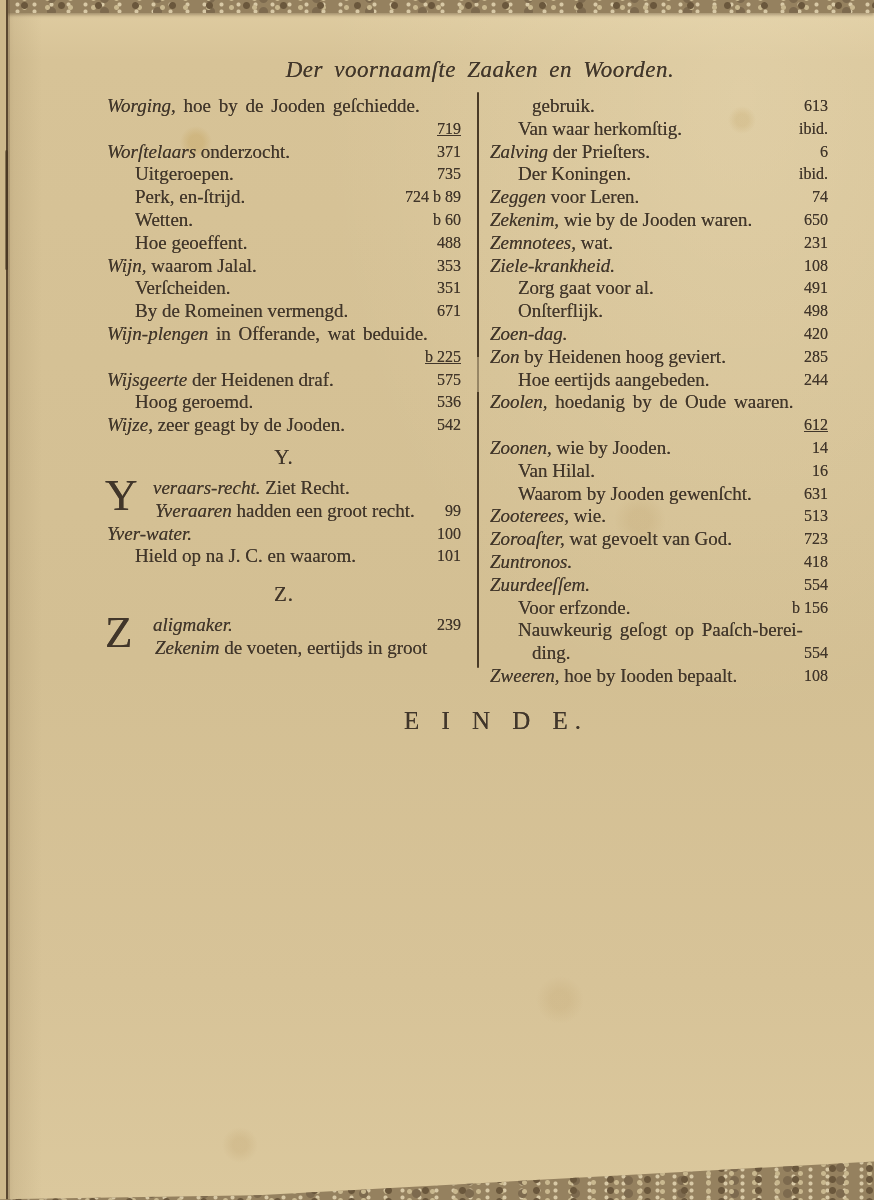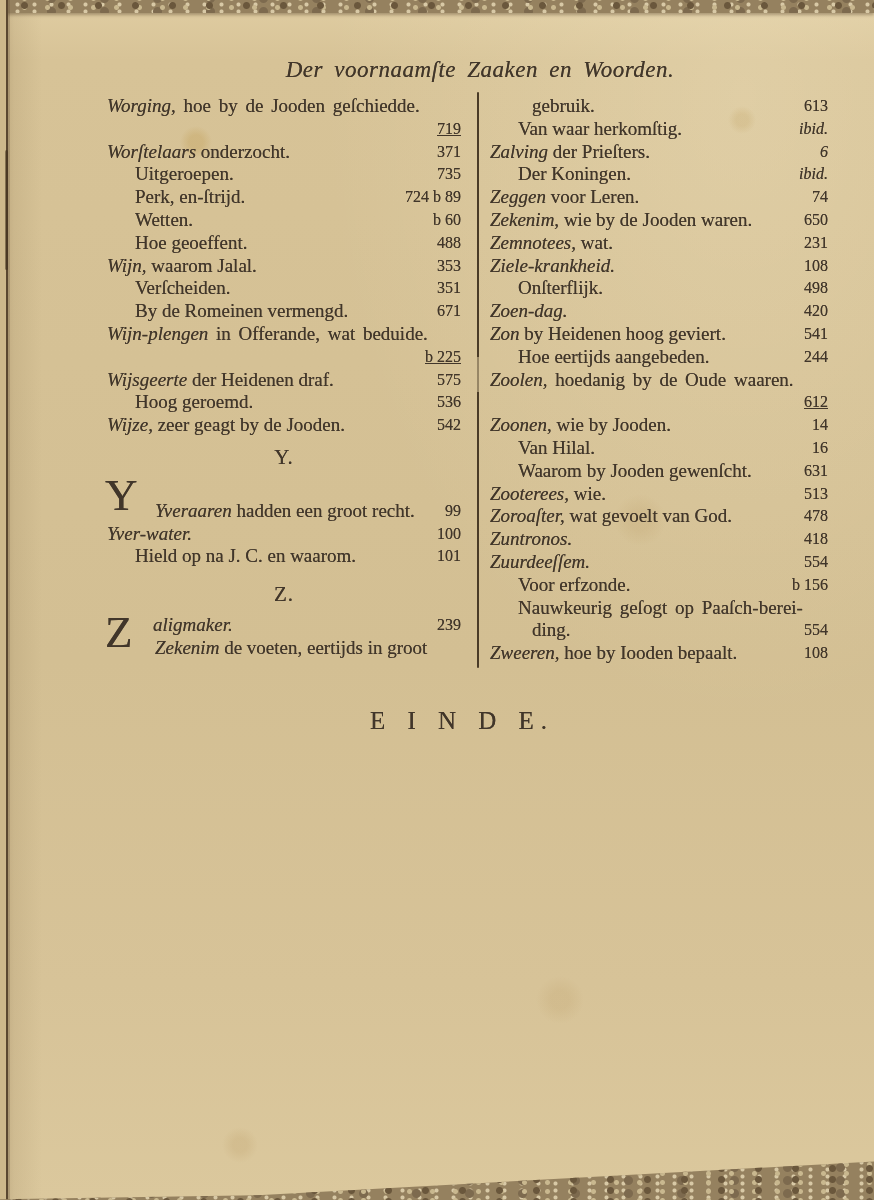--- a/index.html
+++ b/index.html
@@ -51,34 +51,34 @@
   .col-right{left:490px;width:338px;}
   .divider{position:absolute;left:477px;top:92px;width:2px;height:576px;
     background:linear-gradient(180deg,var(--divider) 0 46%,rgba(74,59,39,.45) 46% 52%,var(--divider) 52% 100%);
     border-radius:1px;}
 
   .line{position:relative;display:flex;align-items:flex-end;height:var(--lh);
     line-height:var(--lh);white-space:nowrap;}
   .line .txt{flex:1 1 auto;overflow:visible;}
   .line .num{flex:0 0 auto;text-align:right;font-size:16px;padding-left:6px;margin-top:8px;}
   .hd{font-style:italic;}
-  .it{font-style:italic;}
+  .it{}
   .ind1{padding-left:28px;}
   .ind2{padding-left:42px;}
   .indcap{padding-left:48px;gap:13px;}
   .numline{justify-content:flex-end;text-decoration:underline;}
   .full .txt{word-spacing:3px;}
   .section{display:block;height:40px;line-height:40px;text-align:center;
     font-size:21px;letter-spacing:1px;}
   .section.tall{height:46px;line-height:52px;}
   .dropline{padding-left:46px;}
   .cap{position:absolute;left:-2px;top:-4px;font-size:45px;line-height:45px;
     font-weight:400;}
 
-  .finis{position:absolute;left:132px;top:707px;width:660px;text-align:center;
+  .finis{position:absolute;left:166px;top:707px;width:660px;text-align:center;
     font-size:25px;letter-spacing:7px;word-spacing:2px;
     text-shadow:0 0 .6px rgba(65,54,42,.85);}
 </style>
 </head>
 <body>
 
 <div class="page">
   <div class="edge-top marble"></div>
   <div class="edge-left"></div>
 
@@ -137,20 +137,21 @@
         <span class="txt">Hoog geroemd.</span>
         <span class="num">536</span>
       </div>
       <div class="line">
         <span class="txt"><span class="hd">Wijze,</span> zeer geagt by de Jooden.</span>
         <span class="num">542</span>
       </div>
       <div class="line section">Y.</div>
       <div class="line dropline">
         <span class="cap">Y</span>
+        <span class="txt"><span class="hd">veraars-recht.</span> Ziet Recht.</span>
       </div>
       <div class="line indcap">
         <span class="txt"><span class="hd">Yveraaren</span> hadden een groot recht.</span>
         <span class="num">99</span>
       </div>
       <div class="line">
         <span class="txt"><span class="hd">Yver-water.</span></span>
         <span class="num">100</span>
       </div>
       <div class="line ind1">
@@ -195,30 +196,34 @@
       </div>
       <div class="line">
         <span class="txt"><span class="hd">Zemnotees,</span> wat.</span>
         <span class="num">231</span>
       </div>
       <div class="line">
         <span class="txt"><span class="hd">Ziele-krankheid.</span></span>
         <span class="num">108</span>
       </div>
       <div class="line ind1">
+        <span class="txt">Zorg gaat voor al.</span>
+        <span class="num">491</span>
+      </div>
+      <div class="line ind1">
         <span class="txt">Onſterflijk.</span>
         <span class="num">498</span>
       </div>
       <div class="line">
         <span class="txt"><span class="hd">Zoen-dag.</span></span>
         <span class="num">420</span>
       </div>
       <div class="line">
         <span class="txt"><span class="hd">Zon</span> by Heidenen hoog geviert.</span>
-        <span class="num">541</span>
+        <span class="num">285</span>
       </div>
       <div class="line ind1">
         <span class="txt">Hoe eertijds aangebeden.</span>
         <span class="num">244</span>
       </div>
       <div class="line full">
         <span class="txt"><span class="hd">Zoolen,</span> hoedanig by de Oude waaren.</span>
       </div>
       <div class="line numline">
         <span class="num">612</span>
@@ -234,21 +239,21 @@
       <div class="line ind1">
         <span class="txt">Waarom by Jooden gewenſcht.</span>
         <span class="num">631</span>
       </div>
       <div class="line">
         <span class="txt"><span class="hd">Zooterees,</span> wie.</span>
         <span class="num">513</span>
       </div>
       <div class="line">
         <span class="txt"><span class="hd">Zoroaſter,</span> wat gevoelt van God.</span>
-        <span class="num">478</span>
+        <span class="num">723</span>
       </div>
       <div class="line">
         <span class="txt"><span class="hd">Zuntronos.</span></span>
         <span class="num">418</span>
       </div>
       <div class="line">
         <span class="txt"><span class="hd">Zuurdeeſſem.</span></span>
         <span class="num">554</span>
       </div>
       <div class="line ind1">

